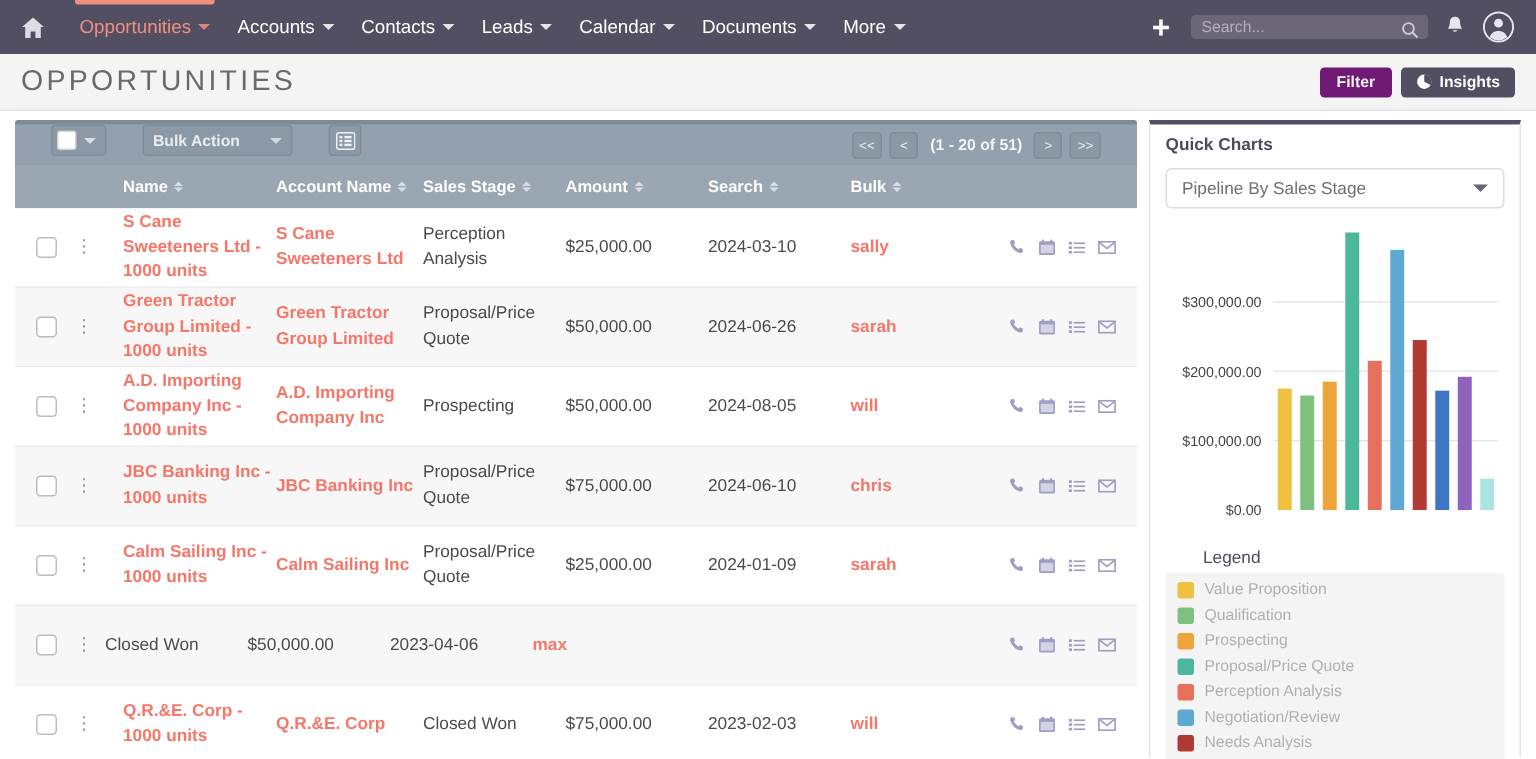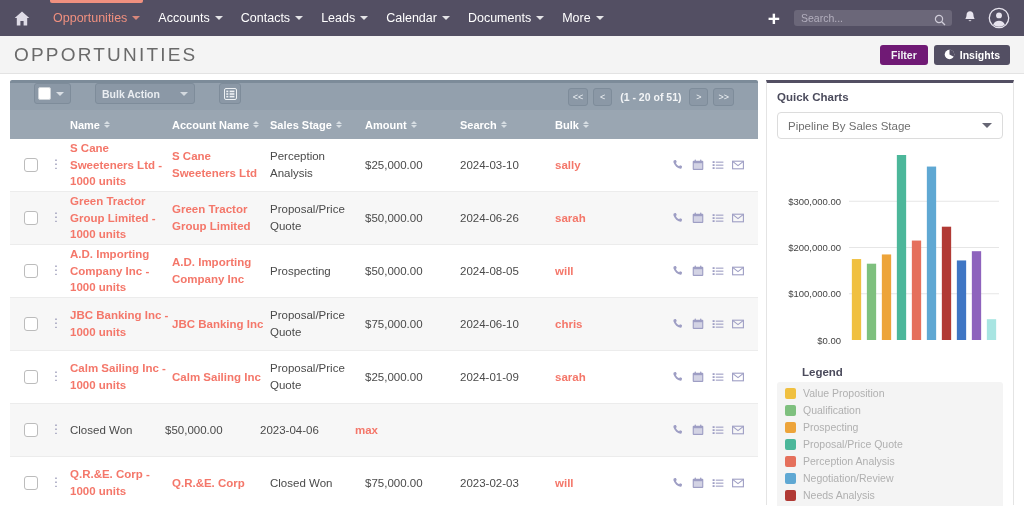--- a/index.html
+++ b/index.html
@@ -142,21 +142,21 @@
     background:#fff; cursor:pointer; flex: none;
   }
   .kebab { color:#8f8fb0; font-size: 12px; letter-spacing:0; line-height: .8; cursor:pointer;
     width: 10px; text-align:center; }
   .row-icons { display:flex; align-items:center; gap: 8px; margin-left:auto; padding-right: 14px; }
   .row-icons svg { cursor:pointer; }
 
   
   .c-chk   { width: 40px; padding-left: 14px; flex:none; }
   .c-keb   { width: 20px; flex:none; }
-  .c-name  { width: 100px; flex:none; }
+  .c-name  { width: 100px; flex:none;margin-left:12px; }
   .c-acct  { width: 100px; flex:none; padding-left: 2px; }
   .c-stage { width: 95px; flex:none; }
   .c-amt   { width: 95px; flex:none; }
   .c-close { width: 95px; flex:none; }
   .c-user  { width: 85px; flex:none; }
 
   
   .side-panel {
     width: 248px; flex:none; border-top: 3px solid #534f63; background: #ffffff;
     border-left: 1px solid #e4e4e4; border-right: 1px solid #e4e4e4;
@@ -166,21 +166,21 @@
   .qc-select {
     height: 27px; border: 1px solid #dcdcdc; border-radius: 4px; display:flex;
     align-items:center; justify-content: space-between; padding: 0 10px;
     cursor: pointer; background:#fff;
   }
   .qc-select span { font-size: 11.5px; color: #6f6f6f; }
   .qc-select .caret { border-top: 5px solid #4b4b5c; border-left-width:5px; border-right-width:5px; }
 
   .chart-area { position: relative; height: 215px; margin-top: 8px; }
   .chart-svg { display:block; }
-  .legend-title { font-size: 11.5px; font-weight:bold; color:#4b4b5c; margin: 4px 0 4px 0; padding-left: 25px; }
+  .legend-title { font-size: 11.5px; font-weight:normal; color:#4b4b5c; margin: 4px 0 4px 0; padding-left: 25px; }
   .legend-box { background:#f4f4f4; border-radius:3px; padding: 5px 8px; }
   .legend-row { display:flex; align-items:center; gap: 7px; margin-bottom: 5px; }
   .legend-sw { width: 11px; height: 11px; border-radius: 2px; flex:none; }
   .legend-lbl { font-size: 10.5px; color: #b0b0b0; }
 </style>
 </head>
 <body>
 
 <div id="app">
 

